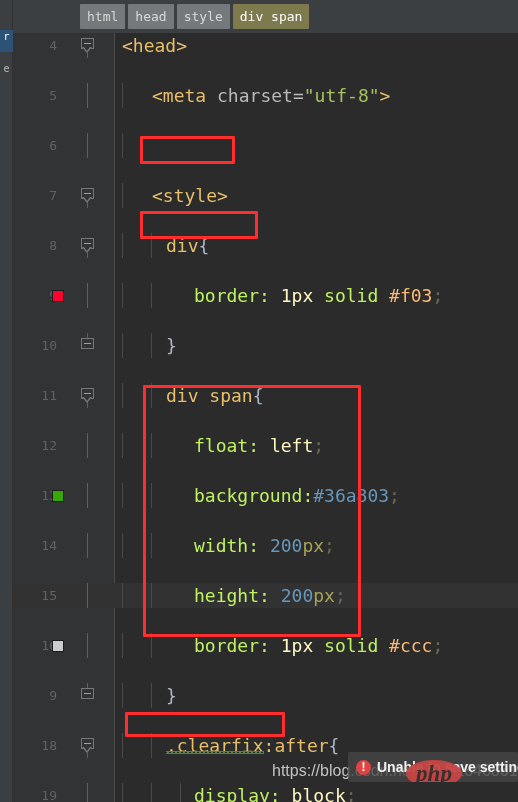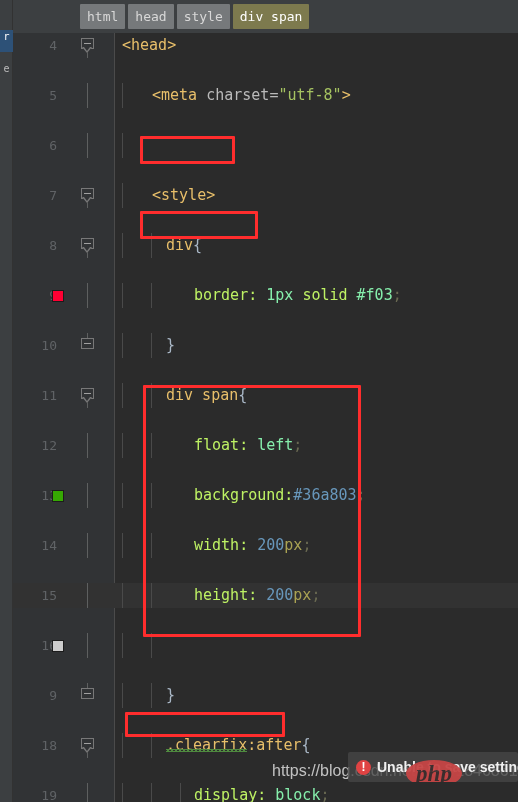--- a/index.html
+++ b/index.html
@@ -177,39 +177,39 @@
     position: absolute;
     top: 0; width: 1px; height: 25px;
     background: #4a4a4a;
   }
 
   .code {
     position: absolute;
     left: 101px; top: 0;
     height: 25px;
     line-height: 25px;
-    font-size: 15px;
+    font-size: 18px;
     font-family: "DejaVu Sans Mono", monospace;
     white-space: pre;
     color: #a9b7c6;
   }
 
   
   .t-tag     { color: #e8bf6a; }
   .t-attr    { color: #bababa; }
   .t-str     { color: #a5c261; }
   .t-text    { color: #ffffff; }
   .t-sel     { color: #e8bf6a; }
   .t-prop    { color: #bef264; }
-  .t-val     { color: #86efac; }
+  .t-val     { color: #fef9c3; }
   .t-num     { color: #6897bb; }
   .t-unit    { color: #a9a253; }
   .t-brace   { color: #a9b7c6; }
   .t-semi    { color: #6a6a52; }
-  .t-hash    { color: #86efac; }
+  .t-hash    { color: #fdba74; }
 
   .squiggle {
     position: relative;
     text-decoration: none;
   }
   .squiggle::after {
     content: "";
     position: absolute;
     left: 0; right: 0; bottom: 2px;
     height: 3px;
@@ -417,20 +417,21 @@
           <div class="code" style="left: 181px;"><span class="t-prop">height</span><span class="t-prop">: </span><span class="t-num">200</span><span class="t-unit">px</span><span class="t-semi">;</span></div>
         </div>
         <div class="row" style="top: 300px;">
           <div class="lineno">16</div>
           <div class="swatch" style="background: rgb(204, 204, 204);"></div>
           <div class="fold">
             <div class="stem"></div>
           </div>
           <div class="indent-guide" style="left: 109px;"></div>
           <div class="indent-guide" style="left: 138px;"></div>
+          <div class="code" style="left: 181px;"><span class="t-prop">border</span><span class="t-prop">: </span><span class="t-val">1px</span><span class="t-prop"> </span><span class="t-prop">solid</span><span class="t-prop"> </span><span class="t-hash">#ccc</span><span class="t-semi">;</span></div>
         </div>
         <div class="row" style="top: 325px;">
           <div class="lineno">9</div>
           <div class="fold">
             <div class="stem half-up"></div>
             <div class="box"></div>
           </div>
           <div class="indent-guide" style="left: 109px;"></div>
           <div class="indent-guide" style="left: 138px;"></div>
           <div class="code" style="left: 153px;"><span class="t-brace">}</span></div>

